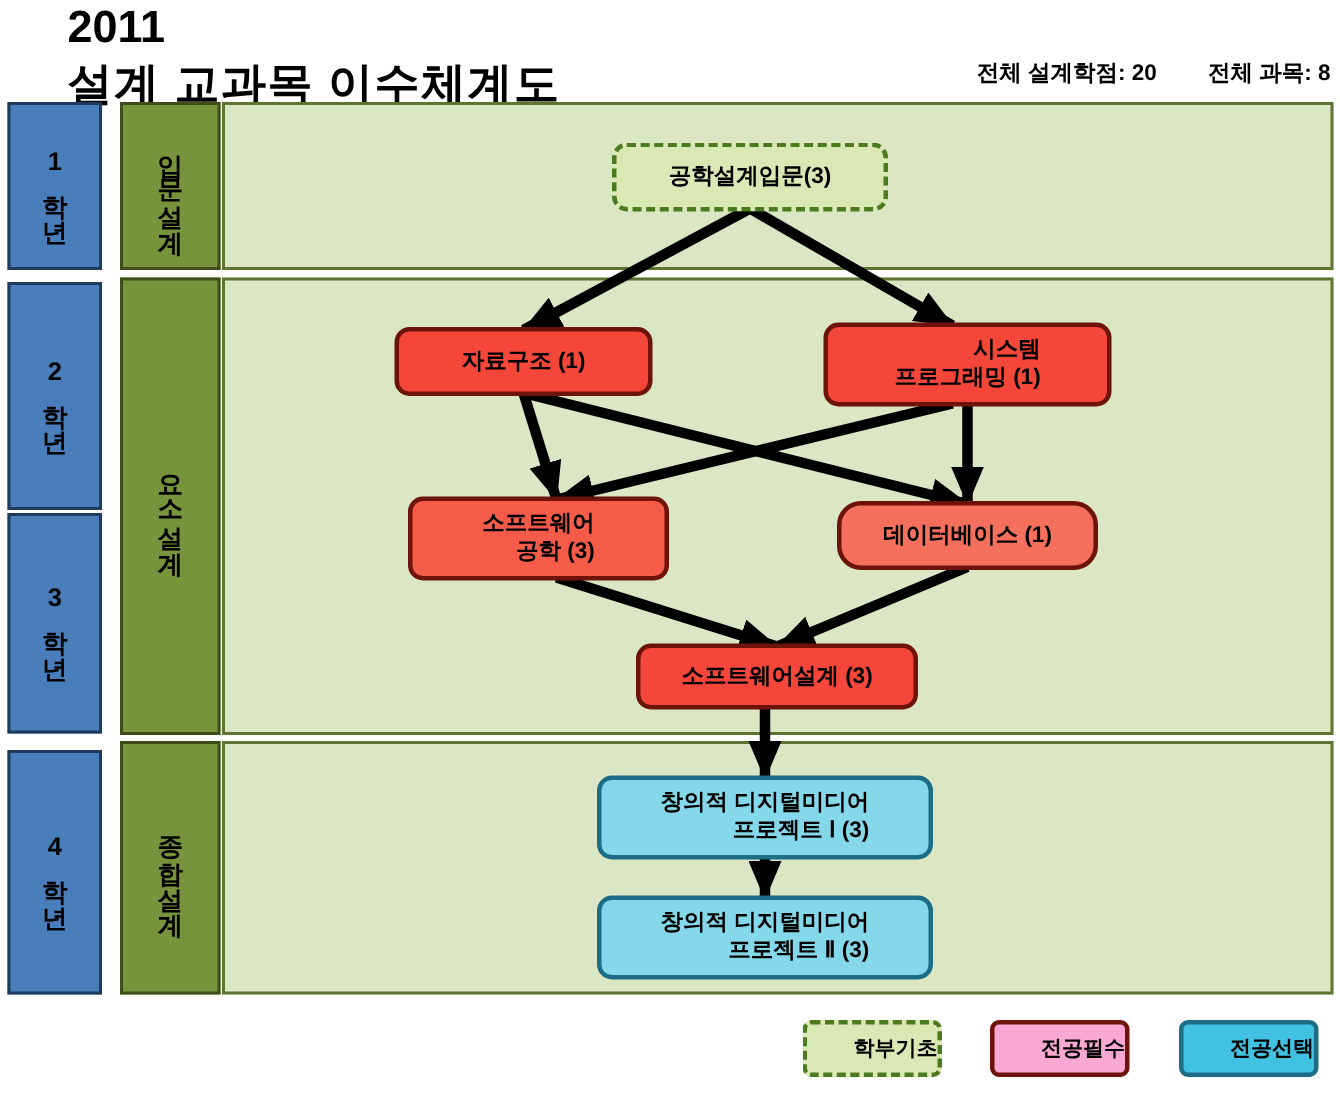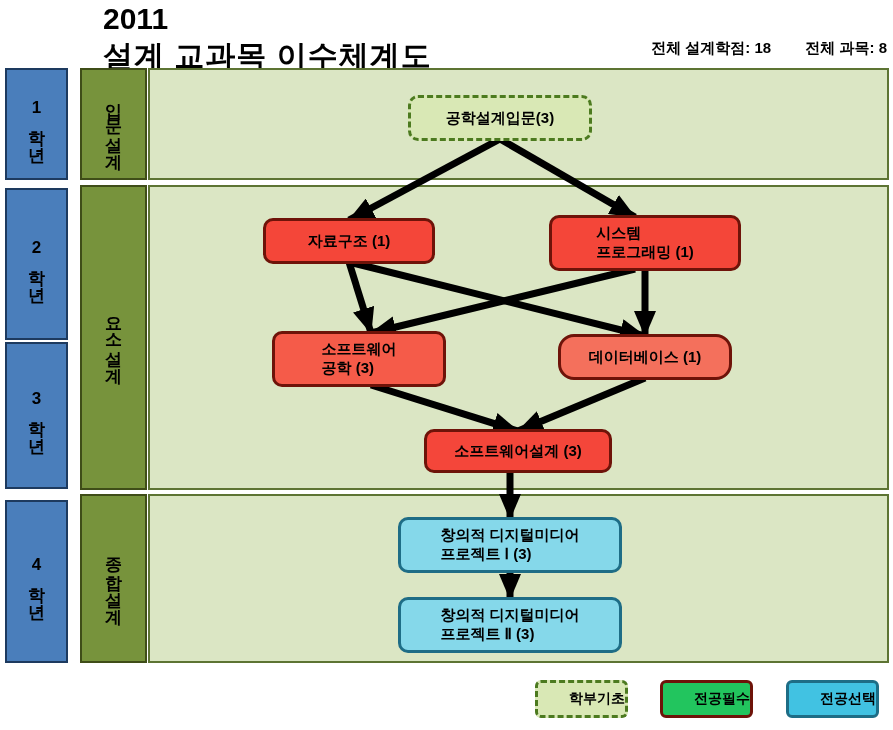--- a/index.html
+++ b/index.html
@@ -9,21 +9,21 @@
     background: #ffffff;
     font-family: "Liberation Sans", sans-serif;
     color: #000;
   }
   #canvas { position: relative; width: 893px; height: 730px; overflow: hidden; background:#fff; }
   .abs { position: absolute; }
 
   
   .title-row { position:absolute; left:45px; top:2px; display:flex; align-items:baseline;flex-direction:column; }
   .title-year { font-size:30px; font-weight:bold; }
-  .title-text { font-size:30px; font-weight:bold; margin-left:58px; letter-spacing:1px;text-align:center; }
+  .title-text { font-size:30px; font-weight:bold; letter-spacing:1px;text-align:center; }
   .stats { position:absolute; right:6px; top:39px; font-size:15px; font-weight:bold; white-space:nowrap; }
   .stats span + span { margin-left:30px; }
 
   
   .year-box {
     left:5px; width:63px;
     background:#4a7ebb; border:2px solid #1d3a5f;
     display:flex; align-items:center; justify-content:center;
     writing-mode:vertical-rl; text-orientation:upright;
     font-weight:bold; font-size:17px;
@@ -41,21 +41,21 @@
     left:148px; width:741px;
     background:#dbe6c4; border:2px solid #5d7433;
   }
 
   
   .node {
     position:absolute;
     border:3px solid #000;
     border-radius:10px;
     display:flex; align-items:center; justify-content:center;
-    text-align:left;
+    text-align:right;
     font-weight:bold; font-size:15px; line-height:1.25;
     white-space:pre-line;
     padding:2px 6px;
   }
 
   
   #edges-svg { position:absolute; left:0; top:0; pointer-events:none; }
 
   
   .legend-item {
@@ -69,21 +69,21 @@
 </head>
 <body>
 
 <div id="canvas">
 
   <div class="title-row">
     <span class="title-year">2011</span>
     <span class="title-text">설계 교과목 이수체계도</span>
   </div>
   <div class="stats">
-    <span>전체 설계학점: 18</span>
+    <span>전체 설계학점: 20</span>
     <span>전체 과목: 8</span>
   </div>
 
   <div class="band abs" style="top:68px;height:112px;"></div>
   <div class="band abs" style="top:185px;height:305px;"></div>
   <div class="band abs" style="top:494px;height:169px;"></div>
 
   <div class="year-box abs" style="top:68px;height:112px;">
     <span>1학년</span>
   </div>
@@ -157,20 +157,20 @@
   </div>
 
   <div class="node" style="left: 398px; top: 597px; width: 224px; height: 56px; background: rgb(133, 216, 234); border-color: rgb(30, 109, 134);">
     <span>창의적 디지털미디어
 프로젝트 Ⅱ (3)</span>
   </div>
 
   <div class="legend-item" style="left: 535px; top: 680px; background: rgb(217, 232, 181); border-color: rgb(76, 122, 31); border-style: dashed;">
     <span>학부기초</span>
   </div>
-  <div class="legend-item" style="left: 660px; top: 680px; background: #22c55e; border-color: rgb(110, 19, 9);">
+  <div class="legend-item" style="left: 660px; top: 680px; background: #f9a8d4; border-color: rgb(110, 19, 9);">
     <span>전공필수</span>
   </div>
   <div class="legend-item" style="left: 786px; top: 680px; background: rgb(65, 194, 226); border-color: rgb(30, 109, 134);">
     <span>전공선택</span>
   </div>
 
 </div>
 
 </body></html>

